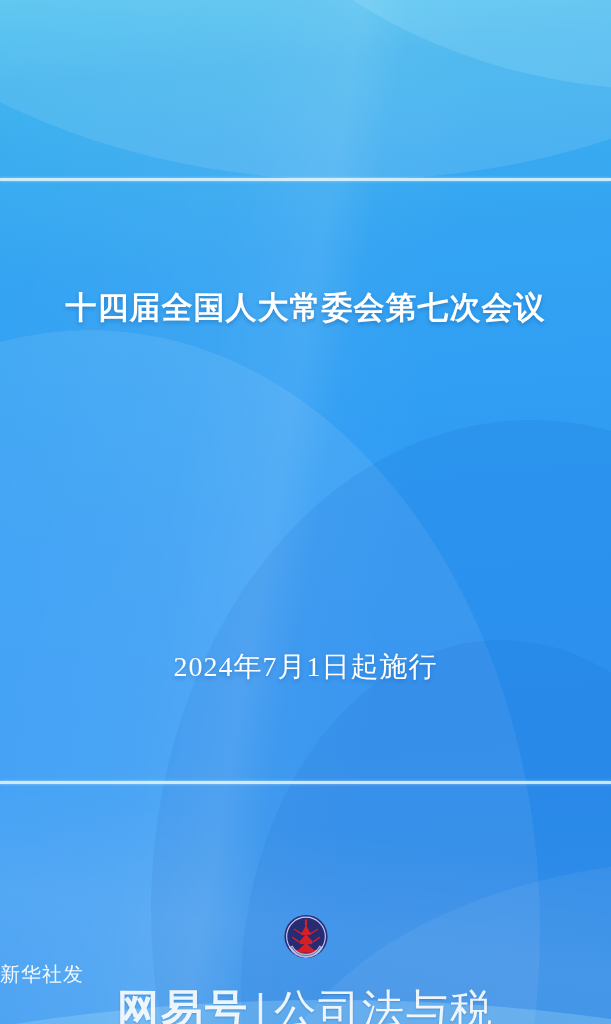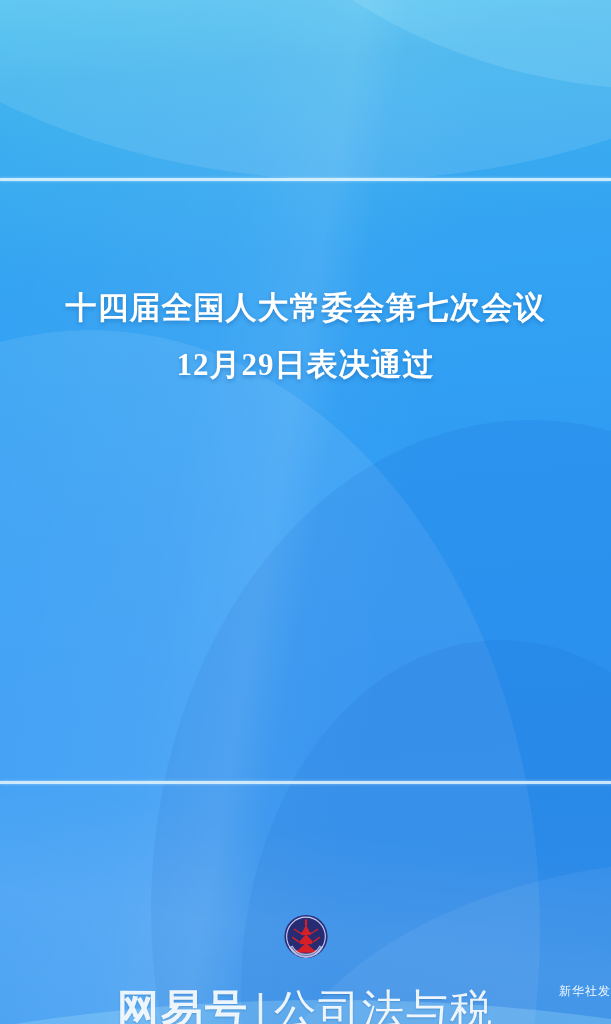--- a/index.html
+++ b/index.html
@@ -185,24 +185,24 @@
     transform: translateX(-50%);
     width: 45px;
     height: 45px;
   }
 
   
   .source-caption {
     position: absolute;
     left: 0;
     width: 100%;
-    top: 983px;
-    text-align: right;
+    top: 961px;
+    text-align: left;
     color: rgba(255,255,255,0.92);
-    font-size: 12px;
+    font-size: 20px;
     letter-spacing: 1px;
     white-space: nowrap;
   }
 
   
   .watermark {
     position: absolute;
     left: 0;
     width: 100%;
     top: 966px;
@@ -237,23 +237,23 @@
   <div class="curve-right-2"></div>
   <div class="arc-bottom"></div>
   <div class="arc-bottom-2"></div>
   <div class="bg-vert-sheen"></div>
   <div class="bevel-center"></div>
 
   <div class="rule rule-top"></div>
   <div class="rule rule-bottom"></div>
 
   <div class="heading heading-line1">十四届全国人大常委会第七次会议</div>
-  <div class="heading heading-line2">12月29日表决通过</div>
-
-
+
+
+  <div class="sub-title">2024年7月1日起施行</div>
 
   <div class="emblem">
     <svg viewBox="0 0 100 100" width="45" height="45" aria-hidden="true">
       <circle cx="50" cy="50" r="48" fill="#2a2f7a"></circle>
       <circle cx="50" cy="50" r="43" fill="none" stroke="#c9ccf0" stroke-width="2.5"></circle>
       <circle cx="50" cy="50" r="39" fill="#262b72"></circle>
 
       <g fill="#d62027">
         <rect x="47.5" y="12" width="5" height="14"></rect>
         <path d="M50 24 L58 40 L42 40 Z"></path>

